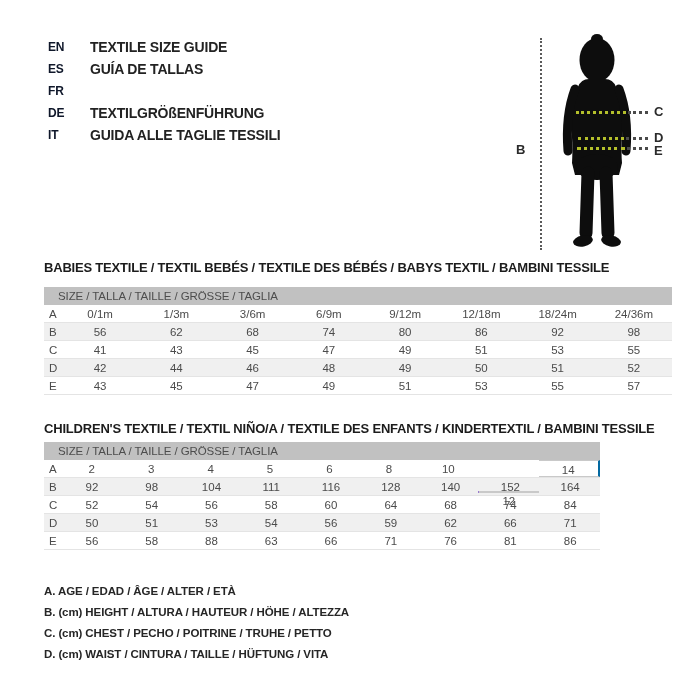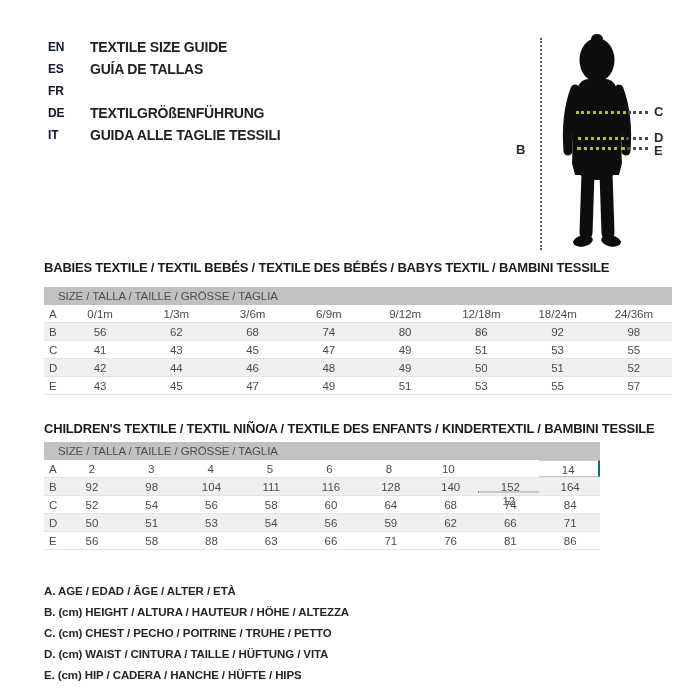--- a/index.html
+++ b/index.html
@@ -257,14 +257,13 @@
       <span class="tcell">81</span>
       <span class="tcell">86</span>
     </div>
   </div>
 
 <div class="legend-block">
     <div class="legend-line">A. AGE / EDAD / ÂGE / ALTER / ETÀ</div>
     <div class="legend-line">B. (cm) HEIGHT / ALTURA / HAUTEUR / HÖHE / ALTEZZA</div>
     <div class="legend-line">C. (cm) CHEST / PECHO / POITRINE / TRUHE / PETTO</div>
     <div class="legend-line">D. (cm) WAIST / CINTURA / TAILLE / HÜFTUNG / VITA</div>
-    <div class="legend-line">E. (cm) HIP / CADERA / HANCHE / HÜFTE / HIPS</div>
   </div>
 
 </body></html>

